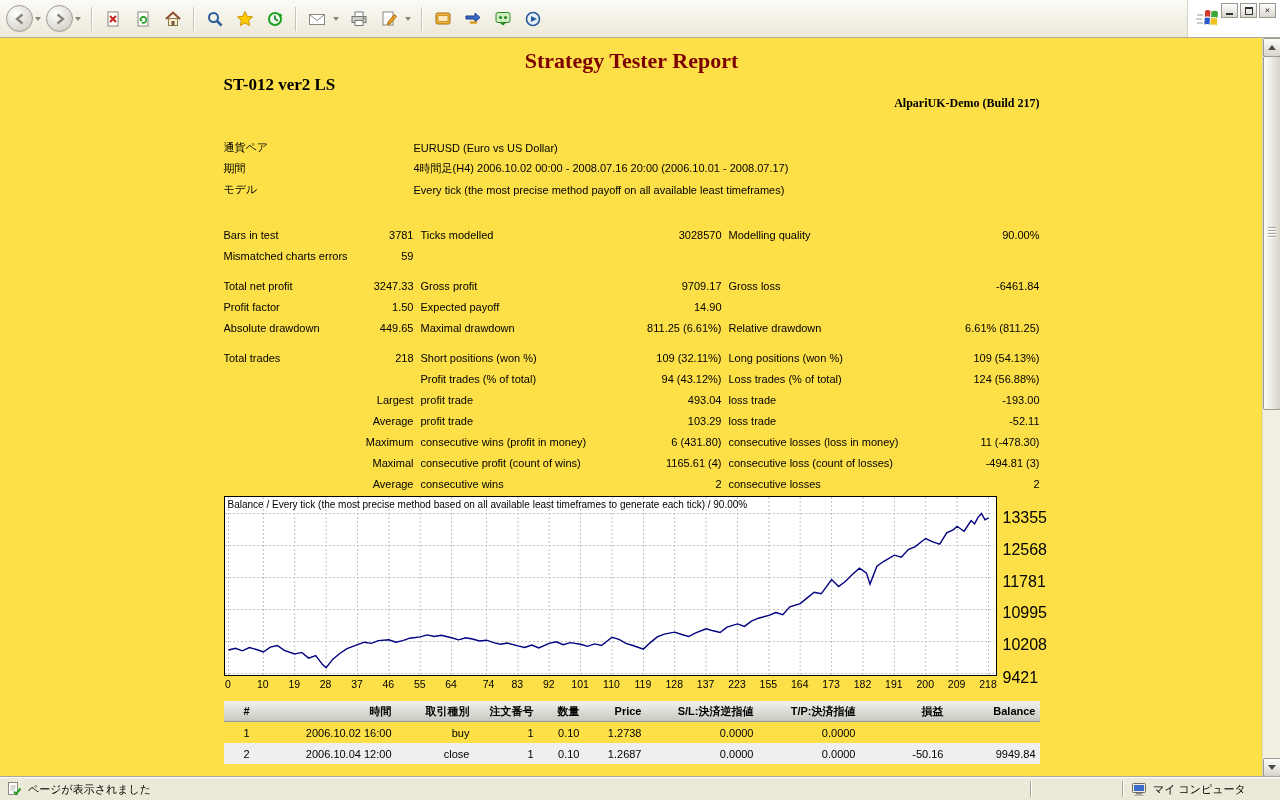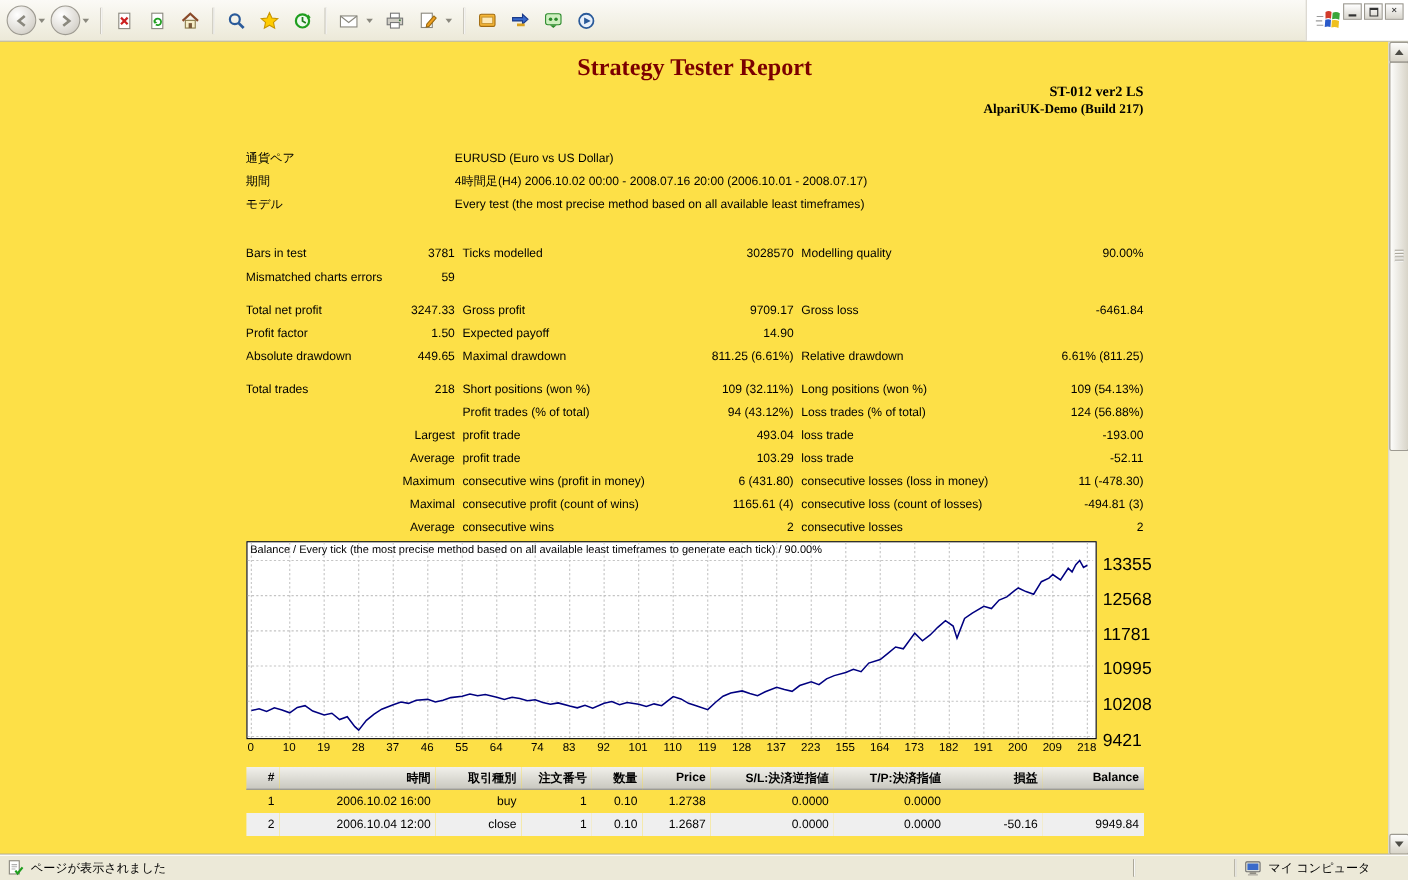--- a/index.html
+++ b/index.html
@@ -52,22 +52,22 @@
   .content {
     position:absolute; top:38px; left:0; right:17px; bottom:23px;
     background:#fde047; overflow:hidden;
   }
   .report { width:816px; margin:0 auto; padding-top:8px; font-size:11px; color:#000; }
   .r-title {
     font-family:"Liberation Serif", serif; font-weight:bold; font-size:22px;
     color:#7B0000; text-align:center; margin:2px 0 1px;
   }
   .r-sub {
-    font-family:"Liberation Serif", serif; font-weight:bold; font-size:13px;
-    color:#000; text-align:right; margin:1px 0;
+    font-family:"Liberation Serif", serif; font-weight:bold; font-size:17px;
+    color:#000; text-align:left; margin:1px 0;
   }
   .r-build {
     font-family:"Liberation Serif", serif; font-weight:bold; font-size:12px;
     color:#000; text-align:right; margin:1px 0 26px;
   }
 
   table.info { border-collapse:collapse; margin-bottom:24px; }
   table.info td { height:21px; padding:0; vertical-align:middle; font-size:11px; }
   td.info-label { width:190px; }
 
@@ -319,21 +319,21 @@
             <tr>
               <td class="info-label">通貨ペア</td>
               <td class="info-value">EURUSD (Euro vs US Dollar)</td>
             </tr>
             <tr>
               <td class="info-label">期間</td>
               <td class="info-value">4時間足(H4) 2006.10.02 00:00 - 2008.07.16 20:00 (2006.10.01 - 2008.07.17)</td>
             </tr>
             <tr>
               <td class="info-label">モデル</td>
-              <td class="info-value">Every test (the most precise method based on all available least timeframes)</td>
+              <td class="info-value">Every tick (the most precise method payoff on all available least timeframes)</td>
             </tr>
           </tbody>
         </table>
 
       <table class="stats">
         <colgroup>
           <col style="width:128px">
             <col style="width:62px">
           <col style="width:208px">
             <col style="width:100px">

